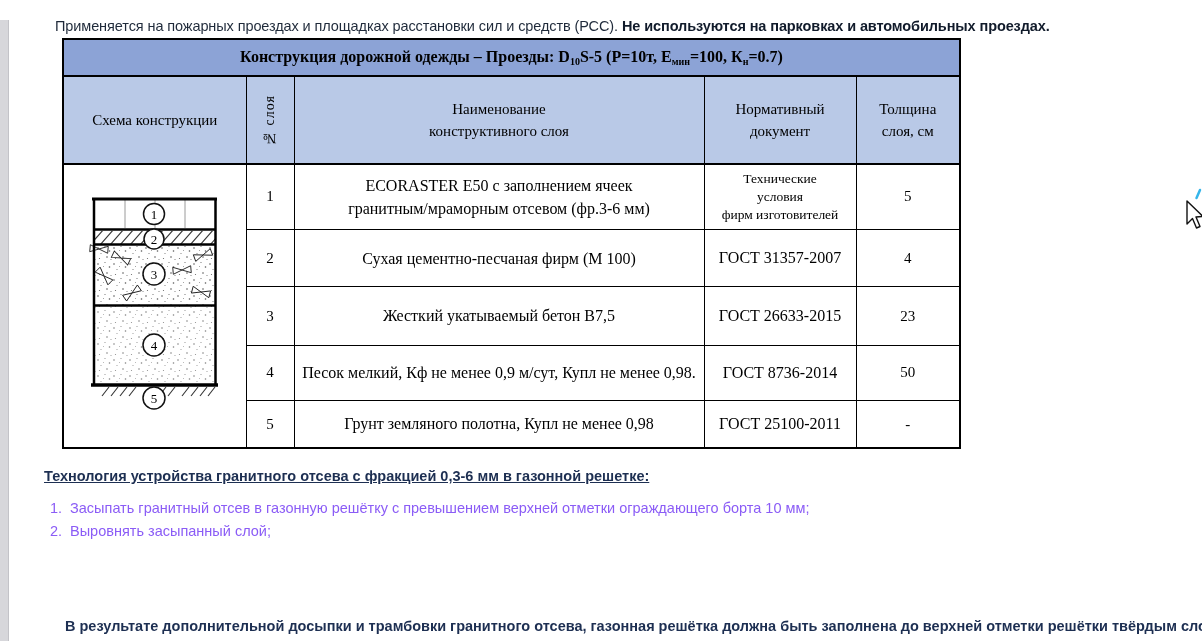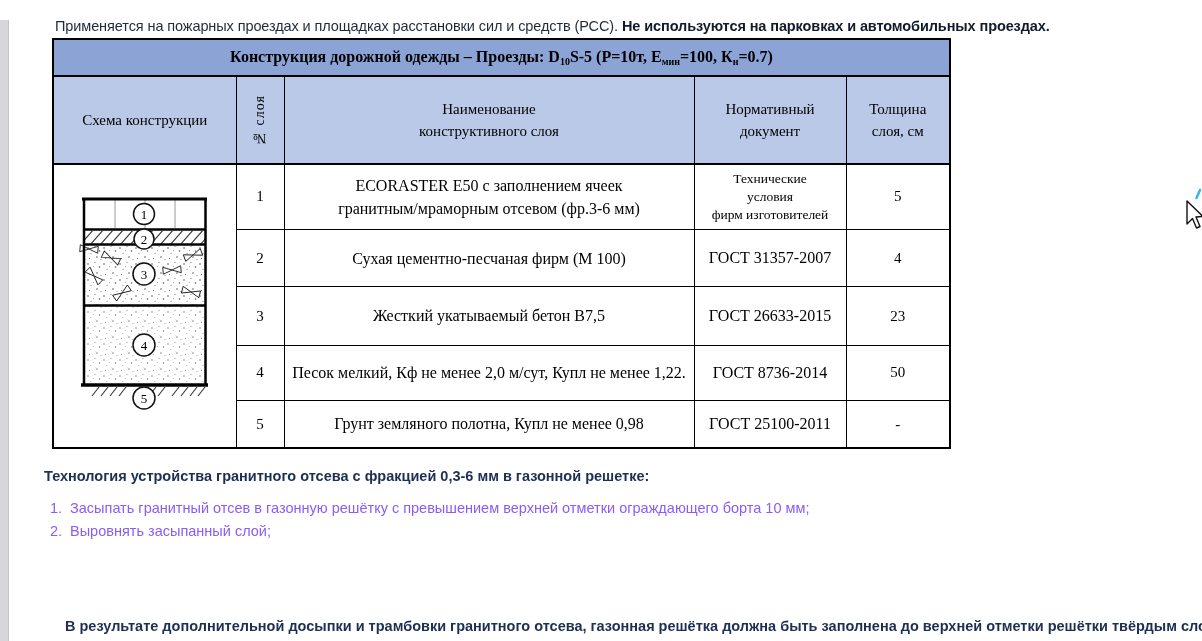--- a/index.html
+++ b/index.html
@@ -12,21 +12,21 @@
     position:absolute;left:0;top:20px;width:8px;height:621px;
     background:#d7d7db;border-right:1px solid #c3c3c8;
   }
   
   .intro{
     position:absolute;left:55px;top:3px;white-space:nowrap;
     font-size:14.5px;color:#1f2a3a;letter-spacing:-0.1px;
   }
   .intro b{color:#111b2b;}
   
-  .tbl-wrap{position:absolute;left:52px;top:38px;}
+  .tbl-wrap{position:absolute;left:62px;top:38px;}
   table.construct{
     border-collapse:collapse;table-layout:fixed;width:897px;
     font-family:"Liberation Serif",serif;color:#000;
   }
   table.construct td,table.construct th{
     border:1px solid #000;padding:0;vertical-align:middle;text-align:center;
     font-weight:normal;
   }
   table.construct{border:2px solid #000;}
   tr.title-row td{
@@ -46,21 +46,21 @@
   td.name-cell{
     text-align:left;padding-left:10px;padding-right:6px;font-size:16px;
     line-height:1.45;
   }
   td.doc-cell{font-size:16px;}
   td.doc-small{font-size:13.5px;line-height:1.35;margin-top:20px;}
   td.num-cell,td.thick-cell{font-size:15px;}
   
   .tech{position:absolute;left:44px;top:468px;width:1158px;color:#33435f;}
   .tech h3{
-    margin:0;font-size:14.5px;font-weight:bold;color:#1d2f52;white-space:nowrap;
+    margin:0;font-size:14.5px;font-weight:bold;color:#1d2f52;white-space:nowrap;text-decoration:underline;
   }
   .tech ol{list-style:none;margin:13px 0 0 0;padding:0 0 0 6px;}
   .tech li{
     white-space:nowrap;font-size:14.5px;line-height:23px;color:#8b5cf6;
   }
   .tech li .n{display:inline-block;min-width:16px;}
   .conclusion{
     margin:0;position:absolute;left:21px;top:150px;white-space:nowrap;
     font-size:14.5px;font-weight:bold;color:#1d2f52;
   }
@@ -202,21 +202,21 @@
     <td class="thick-cell">4</td>
   </tr>
   <tr style="height:58px">
     <td class="num-cell">3</td>
     <td class="name-cell">Жесткий укатываемый бетон В7,5</td>
     <td class="doc-cell">ГОСТ 26633-2015</td>
     <td class="thick-cell">23</td>
   </tr>
   <tr style="height:55px">
     <td class="num-cell">4</td>
-    <td class="name-cell">Песок мелкий, Кф не менее 2,0 м/сут, Купл не менее 1,22.</td>
+    <td class="name-cell">Песок мелкий, Кф не менее 0,9 м/сут, Купл не менее 0,98.</td>
     <td class="doc-cell">ГОСТ 8736-2014</td>
     <td class="thick-cell">50</td>
   </tr>
   <tr style="height:47px">
     <td class="num-cell">5</td>
     <td class="name-cell">Грунт земляного полотна, Купл не менее 0,98</td>
     <td class="doc-cell">ГОСТ 25100-2011</td>
     <td class="thick-cell">-</td>
   </tr>
 </tbody>

